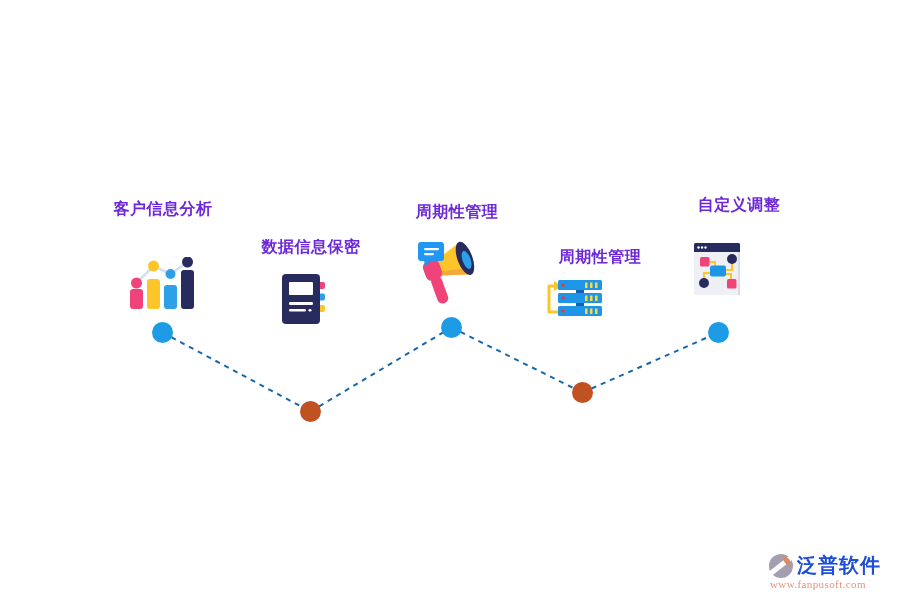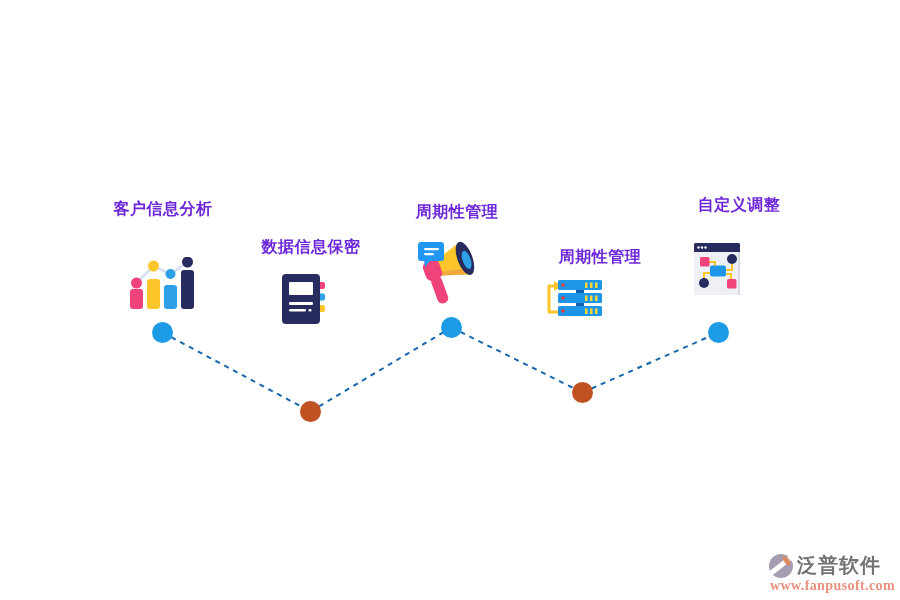--- a/index.html
+++ b/index.html
@@ -25,21 +25,21 @@
   .connector{position:absolute;left:0;top:0;width:900px;height:600px;}
   .node-dot{position:absolute;width:21px;height:21px;border-radius:50%;}
   .d1{left:152px;top:322px;}
   .d2{left:300px;top:401px;}
   .d3{left:441px;top:317px;}
   .d4{left:572px;top:382px;}
   .d5{left:708px;top:322px;}
   .watermark{position:absolute;left:768px;top:552px;width:124px;}
   .wm-top{display:flex;align-items:center;gap:3px;}
   .wm-brand{font-size:20px;font-weight:700;letter-spacing:1px;white-space:nowrap;}
-  .wm-url{font-family:"Liberation Serif",serif;font-weight:700;font-size:14px;
+  .wm-url{font-family:"Liberation Serif",serif;font-weight:400;font-size:11px;
     letter-spacing:.4px;margin-top:-1px;padding-left:2px;white-space:nowrap;}
 </style>
 </head>
 <body>
 
 <div class="canvas">
 
   <svg class="connector" viewBox="0 0 900 600" aria-hidden="true" style="color: rgb(22, 102, 173);">
     <g stroke="currentColor" stroke-width="2" stroke-dasharray="5,5" fill="none">
       <line x1="162.5" y1="332.5" x2="310.5" y2="411.5"></line>
@@ -148,18 +148,18 @@
   <div class="node-dot d4" style="background: rgb(192, 81, 32);"></div>
   <div class="node-dot d5" style="background: rgb(30, 155, 229);"></div>
 
   <div class="watermark">
     <div class="wm-top">
       <svg width="26" height="26" viewBox="0 0 26 26">
         <circle cx="13" cy="13" r="12" fill="#a59db2"></circle>
         <rect x="-4" y="10" width="34" height="5" transform="rotate(-38 13 13)" fill="#ffffff"></rect>
         <path d="M14,3 Q24,4 22,13 Q16,12 14,3 Z" fill="#dd8a63"></path>
       </svg>
-      <span class="wm-brand" style="color: #737373;">泛普软件</span>
+      <span class="wm-brand" style="color: #1d4ed8;">泛普软件</span>
     </div>
     <div class="wm-url" style="color: rgb(232, 145, 127);">www.fanpusoft.com</div>
   </div>
 
 </div>
 
 </body></html>

